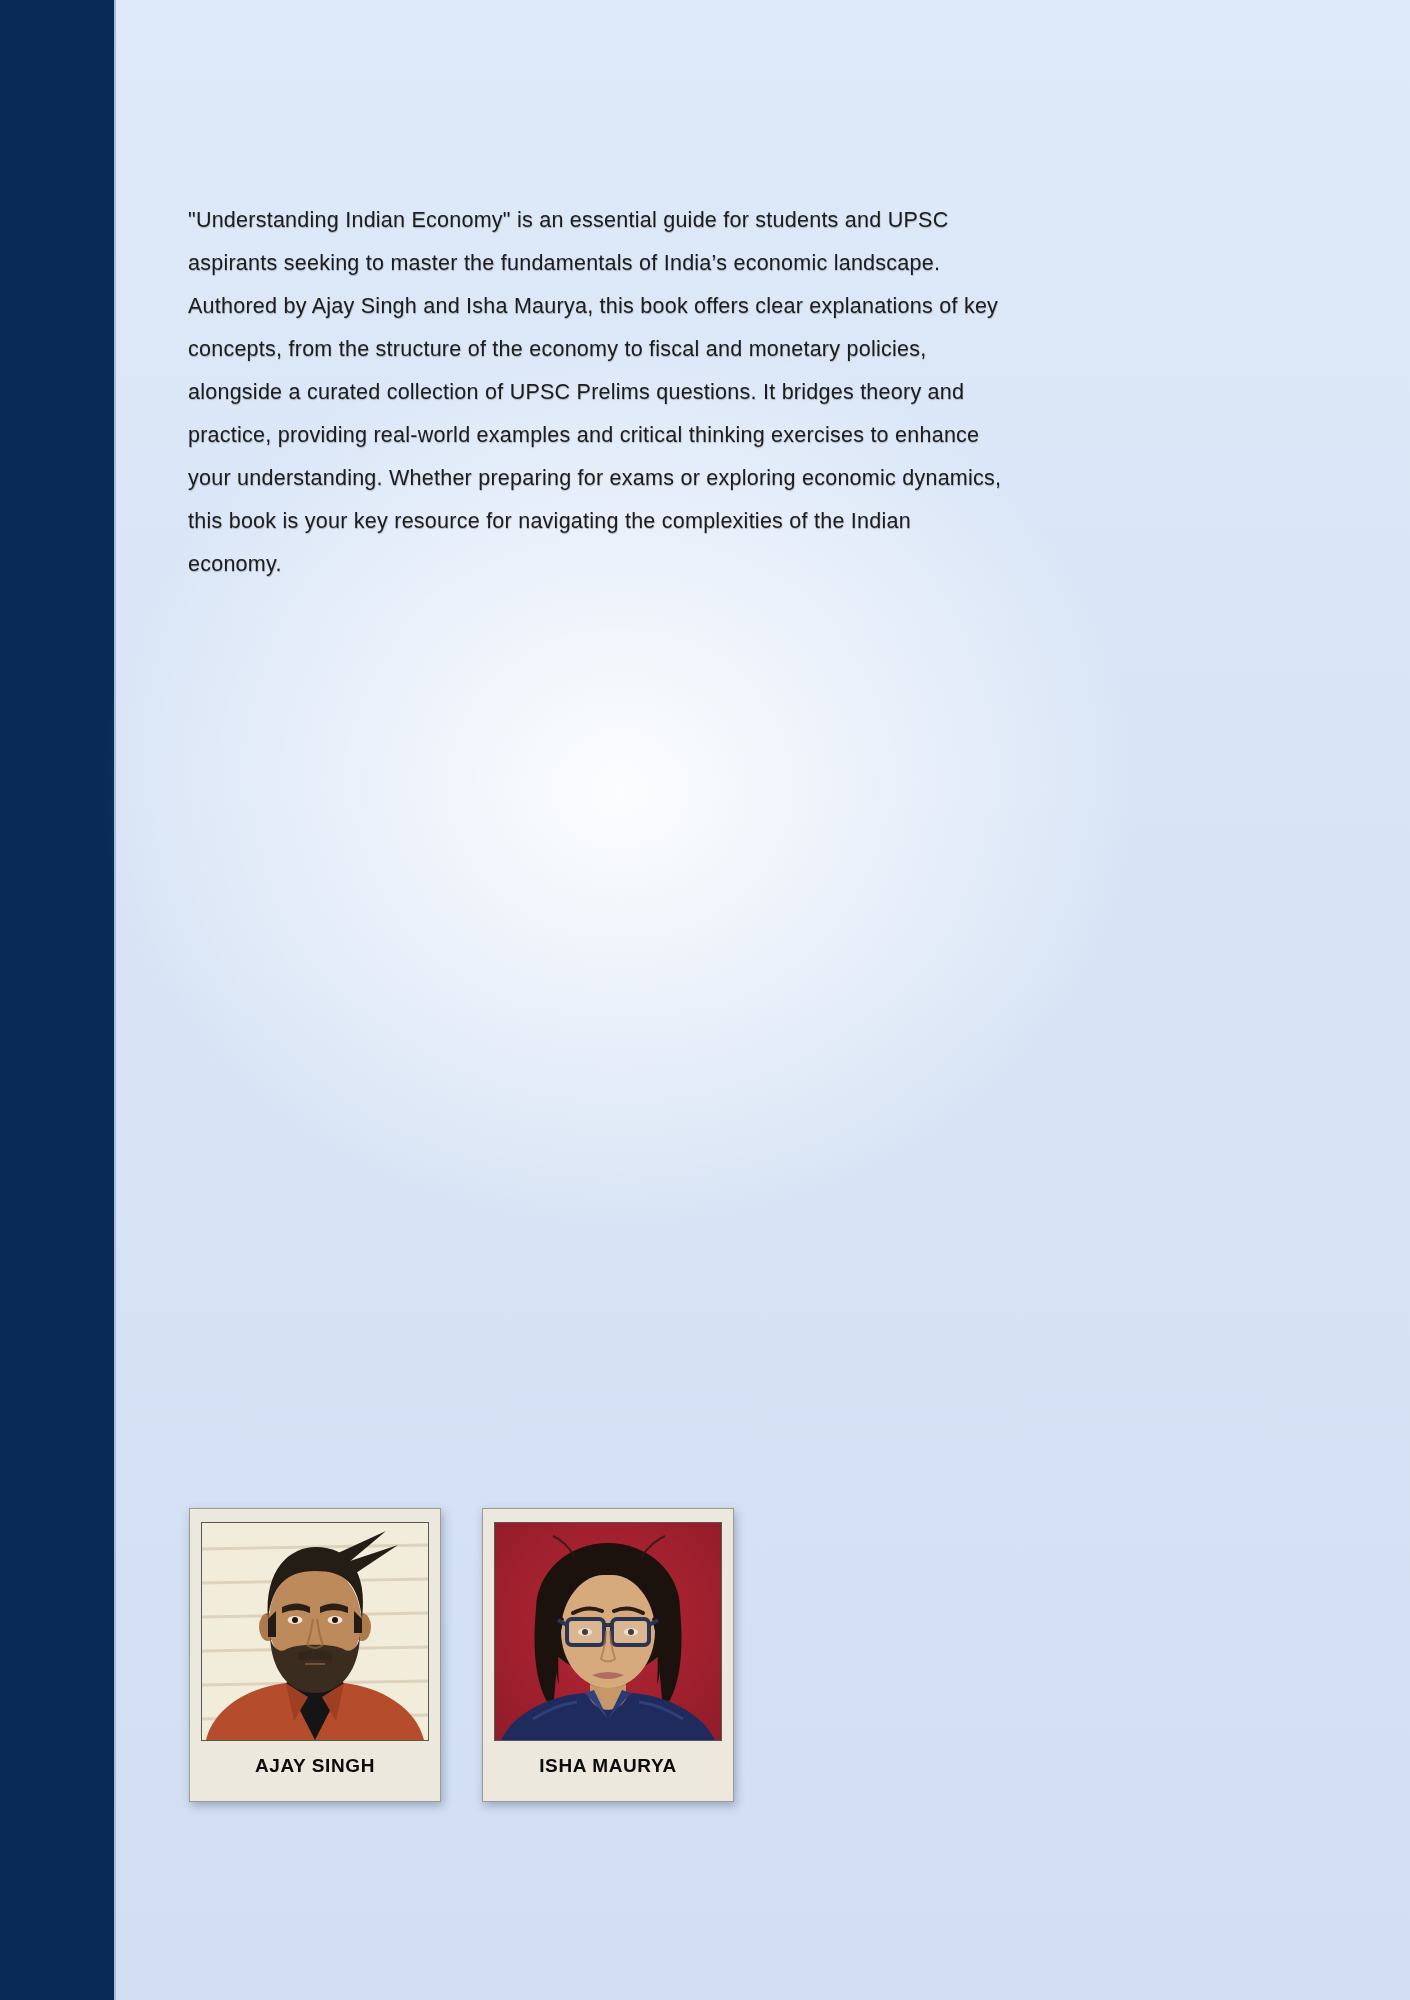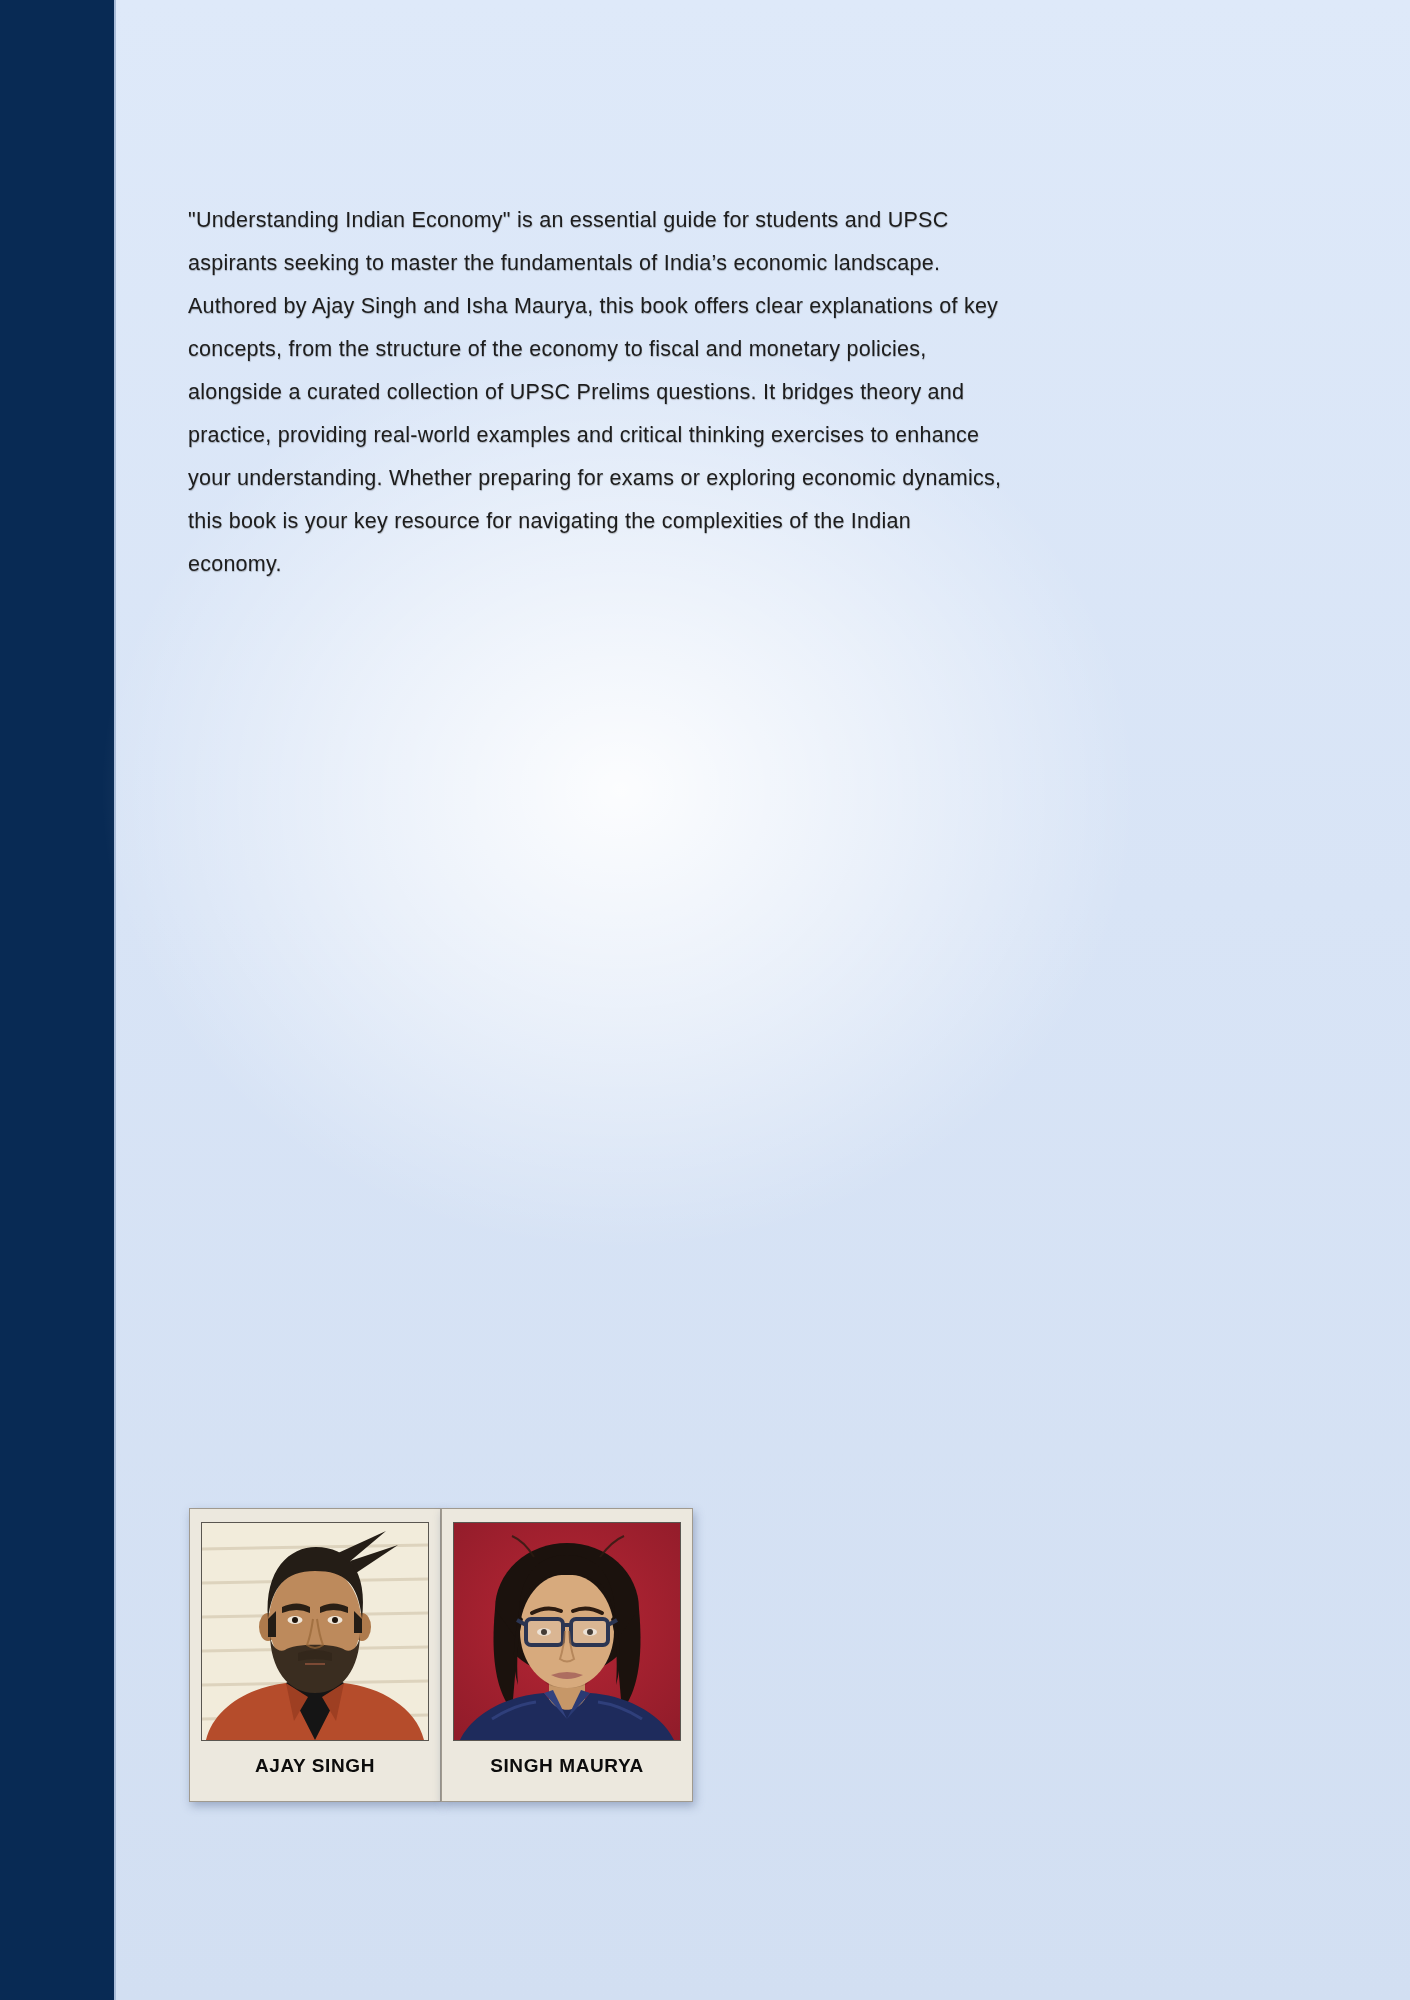--- a/index.html
+++ b/index.html
@@ -17,21 +17,21 @@
     position:absolute;left:0;top:0;width:116px;height:2000px;
     background:#082a54;border-right:2px solid #a9bcd8;box-sizing:border-box;
   }
   .blurb{
     position:absolute;left:188px;top:199px;width:900px;margin:0;
     font-size:21.5px;line-height:43px;letter-spacing:0.25px;
     color:#1d1d1d;white-space:pre;
     text-shadow:0.4px 0.6px 1px rgba(25,25,25,0.28);
   }
   .authors{
-    position:absolute;left:189px;top:1508px;display:flex;
+    position:absolute;left:189px;top:1508px;display:flex;gap:41px;
   }
   .card{
     margin:0;width:252px;height:294px;box-sizing:border-box;
     background:#ece8de;border:1px solid #a09a8f;
     box-shadow:2px 4px 9px rgba(60,80,120,0.38);
     display:flex;flex-direction:column;align-items:center;
     padding-top:13px;
   }
   .photo{
     width:226px;height:217px;border:1px solid #5a5650;box-sizing:content-box;
@@ -138,16 +138,16 @@
         <line x1="154" y1="102" x2="163" y2="97" stroke="#2b3552" stroke-width="4"></line>
         <path d="M111,108 C110,122 108,130 106,136 Q113,141 120,136 C118,130 116,122 115,108" fill="none" stroke="#a5744a" stroke-width="2" opacity="0.65"></path>
         <path d="M97,152 Q113,146 129,152 Q113,160 97,152 Z" fill="#ad6d60"></path>
         <path d="M6,217 C20,188 58,172 90,170 L98,180 C106,189 120,189 128,180 L136,170 C168,172 206,188 220,217 Z" fill="#1e2b5c"></path>
         <path d="M90,170 L113,196 L99,167 Z" fill="#32427f"></path>
         <path d="M136,170 L113,196 L127,167 Z" fill="#2a3a74"></path>
         <path d="M38,196 Q60,182 82,179" stroke="#3a4d8f" stroke-width="3" fill="none" opacity="0.6"></path>
         <path d="M188,196 Q166,182 144,179" stroke="#3a4d8f" stroke-width="3" fill="none" opacity="0.6"></path>
       </svg>
     </div>
-    <figcaption>SINGH MAURYA</figcaption>
+    <figcaption>ISHA MAURYA</figcaption>
   </figure>
 
 </div>
 
 </body></html>

